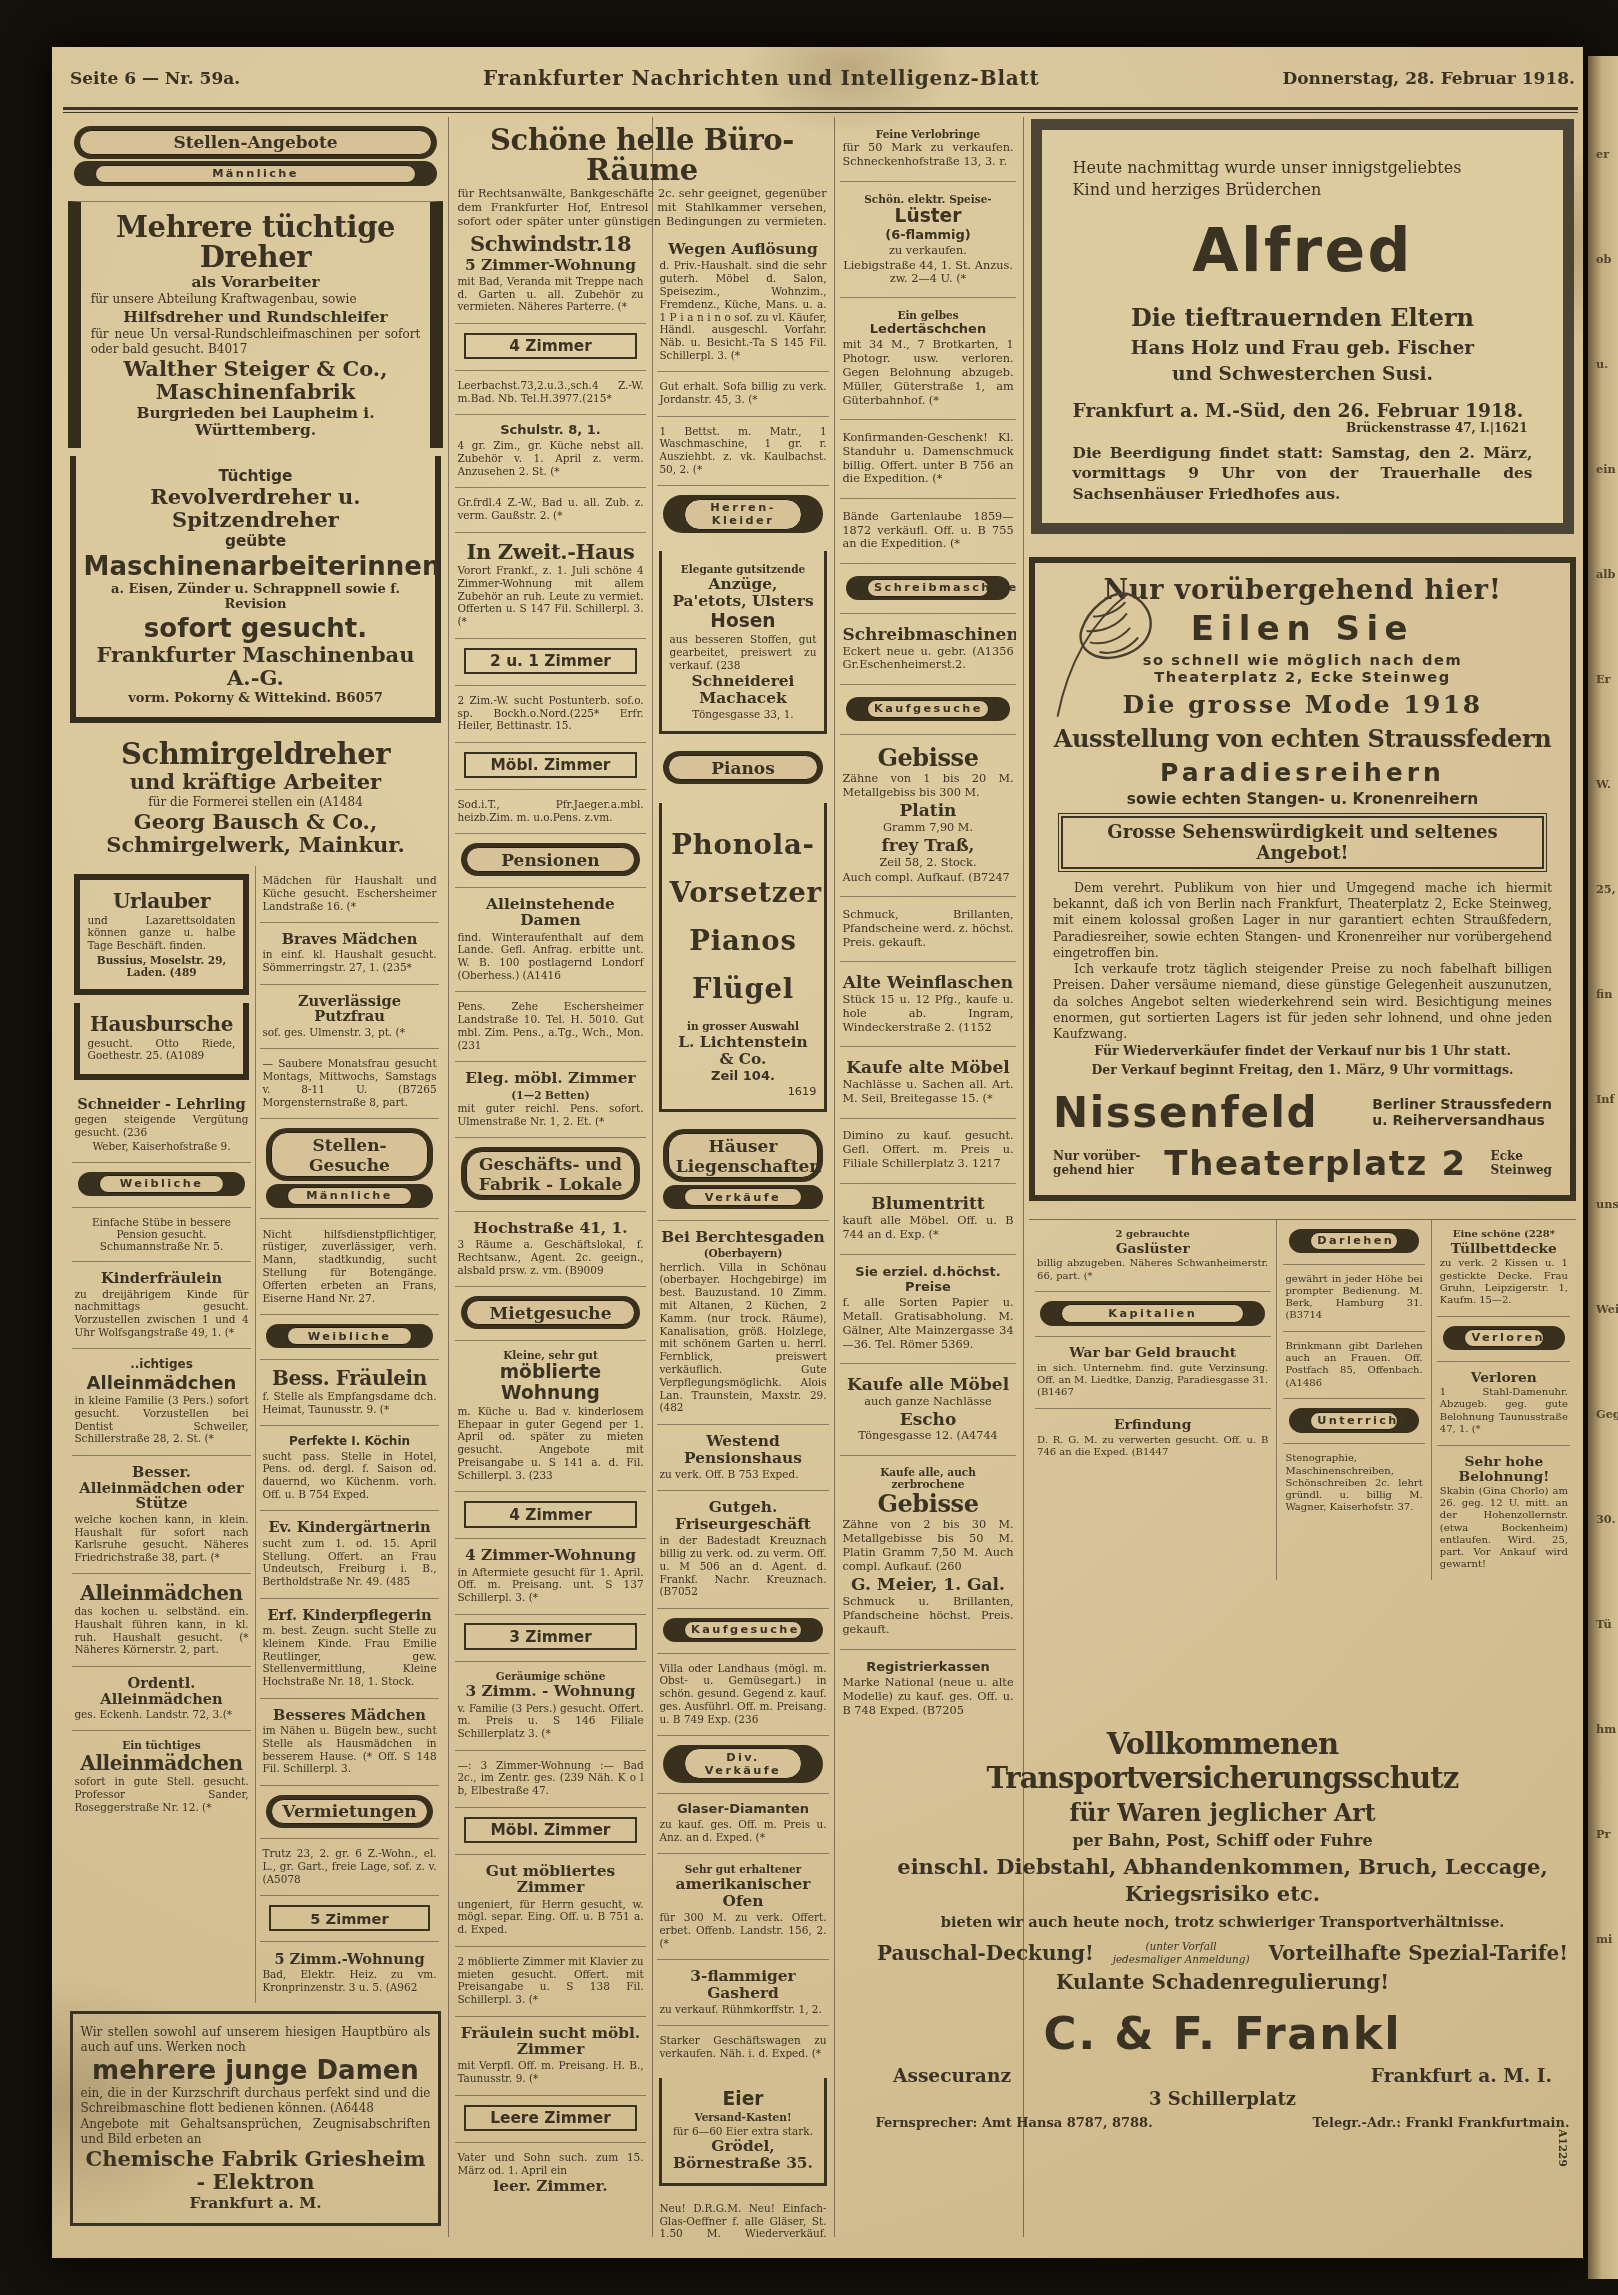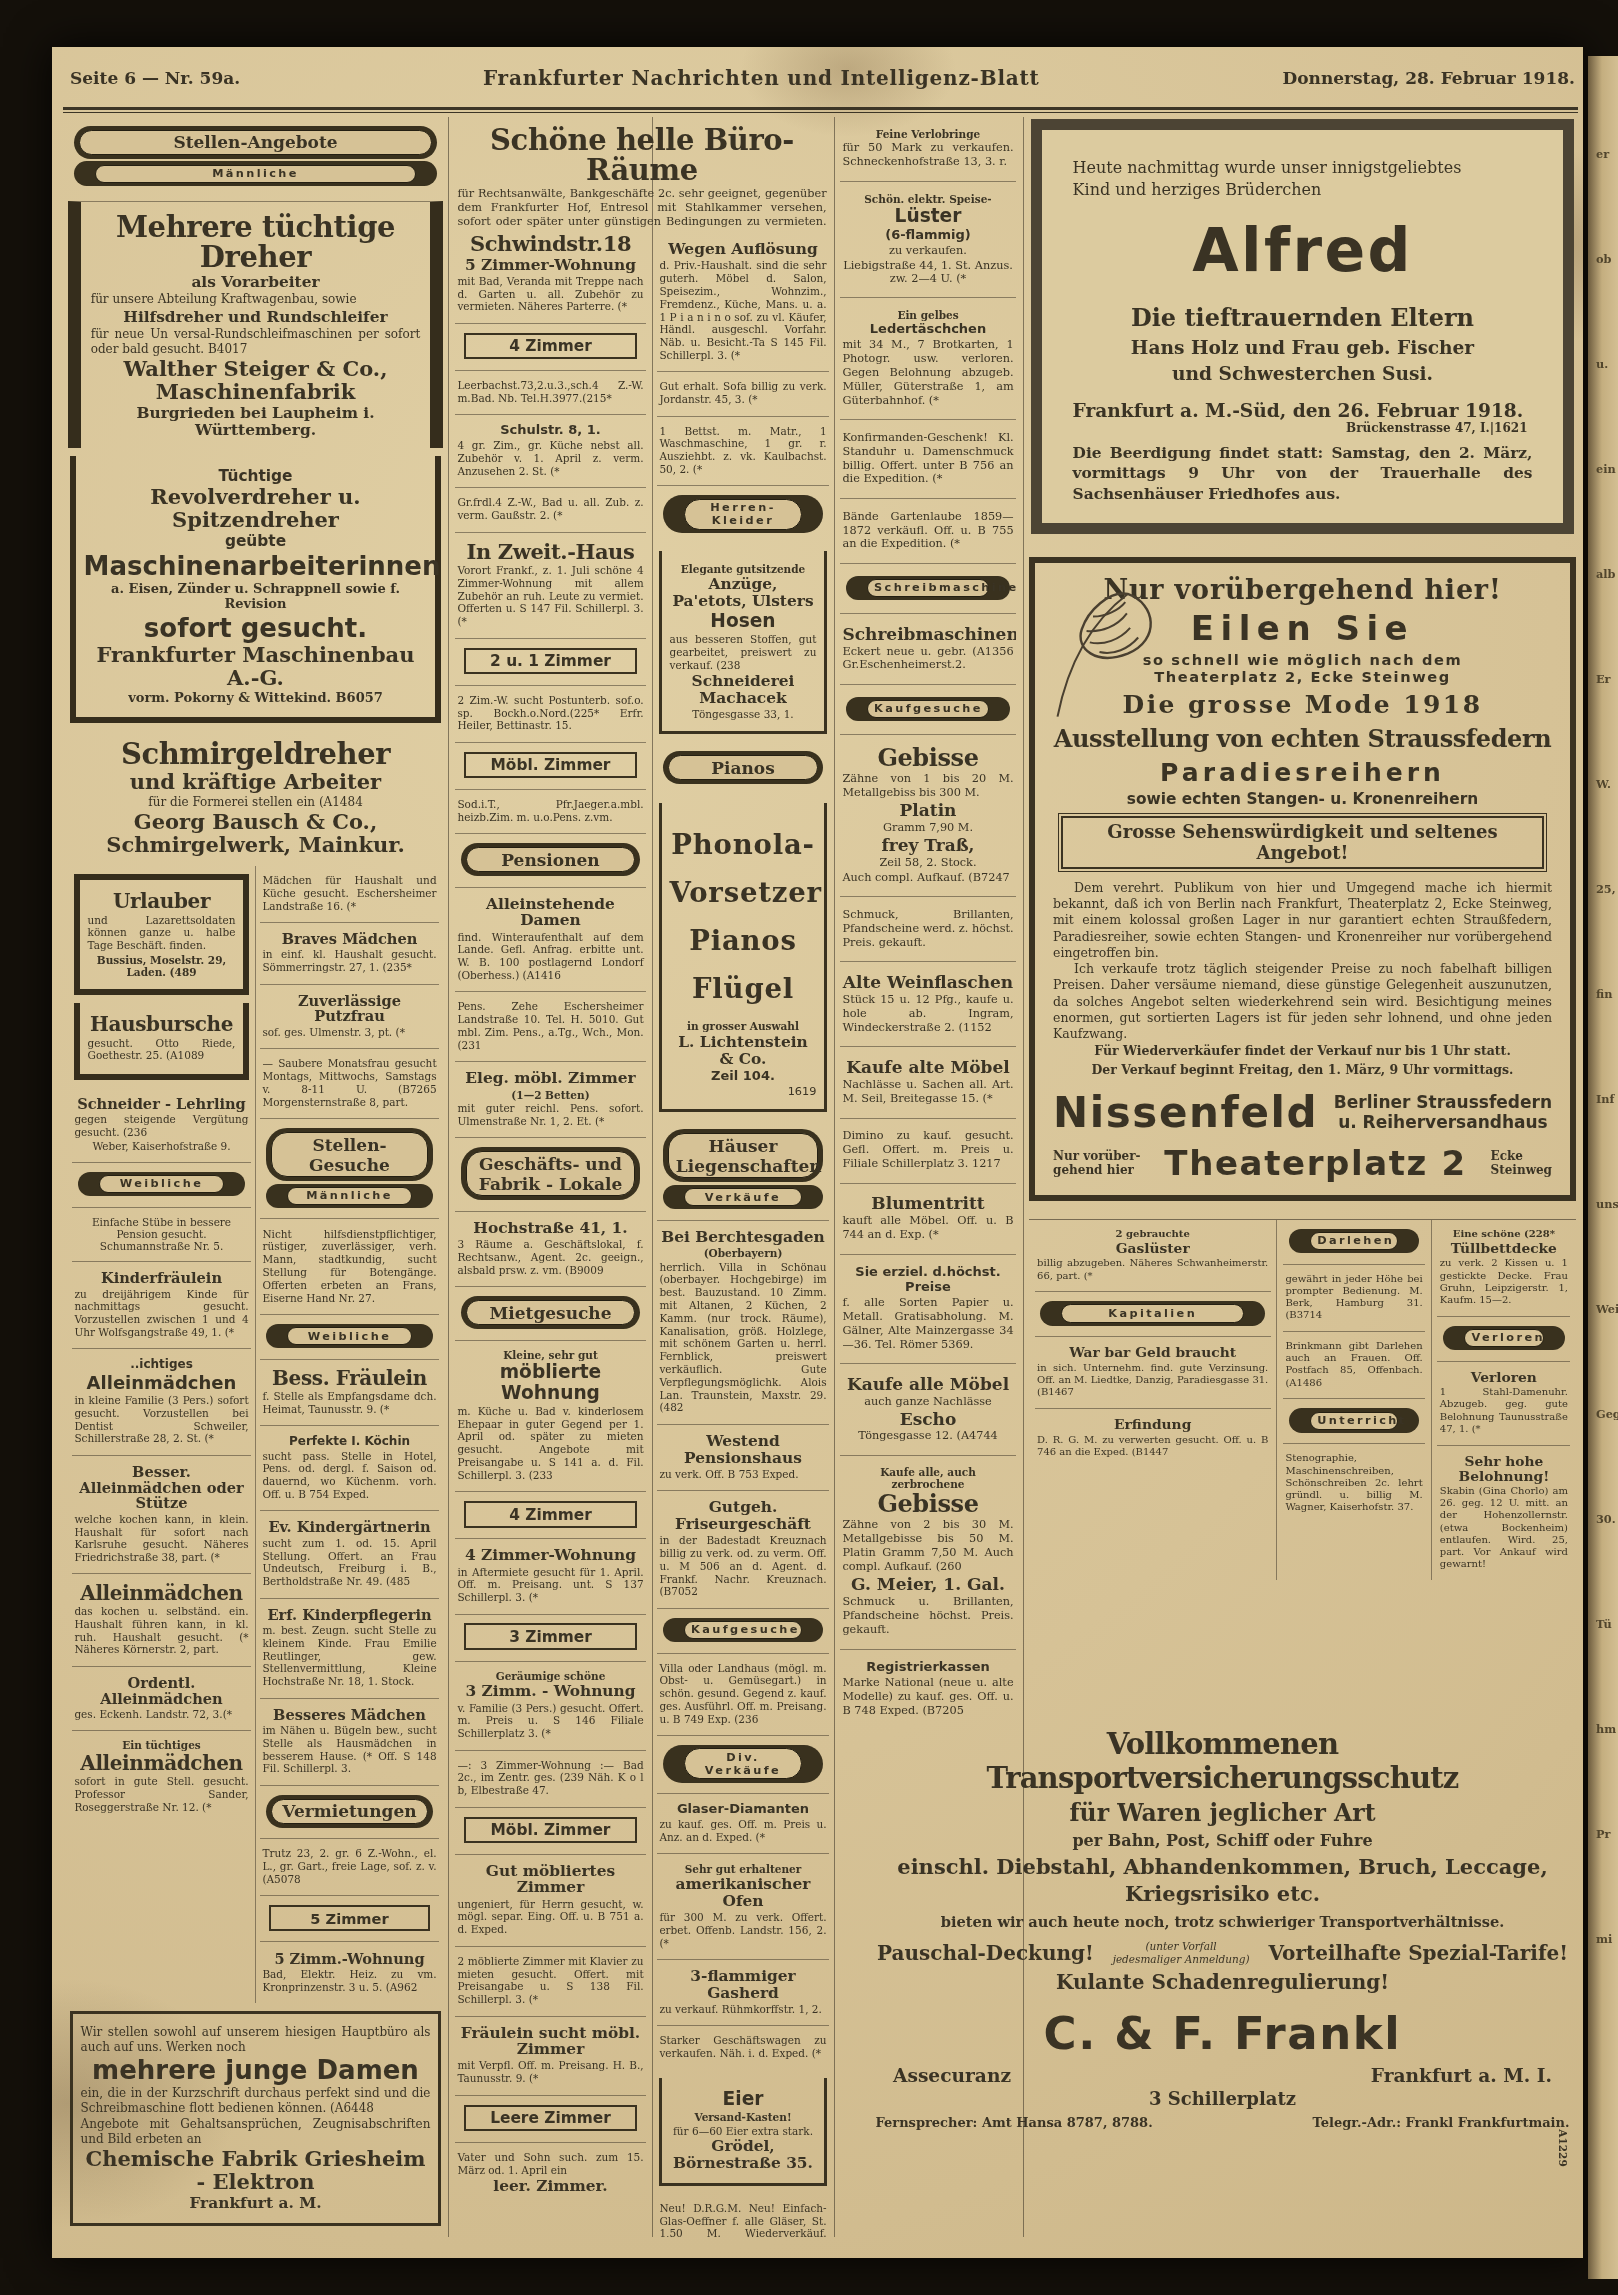--- a/index.html
+++ b/index.html
@@ -79,21 +79,21 @@
   .f5{font-size:25px;font-weight:bold;text-align:center;letter-spacing:2.4px;margin:4.9px 0;}
   .f6{font-size:24px;font-weight:bold;text-align:center;letter-spacing:-0.4px;margin:4.9px 0;}
   .f7{font-family:"DejaVu Sans",sans-serif;font-size:25px;font-weight:bold;text-align:center;letter-spacing:4px;}
   .f8{font-family:"DejaVu Sans",sans-serif;font-size:15.4px;font-weight:bold;text-align:center;margin:3.2px 0 8px;}
   .fbox{border:2.4px solid #3b3322;outline:1.6px solid #3b3322;outline-offset:2.4px;margin:4.9px 8px 11.3px;
         font-size:18px;font-weight:bold;text-align:center;padding:3.2px 4.9px;}
   .fp{font-size:12.5px;text-align:justify;line-height:1.3;text-indent:21px;}
   .fp4{font-size:12.5px;text-align:center;font-weight:bold;line-height:1.5;}
   .fname{display:flex;align-items:center;justify-content:space-between;margin-top:8px;}
   .fname .nm{font-family:"DejaVu Sans",sans-serif;font-size:42px;font-weight:bold;letter-spacing:1.6px;}
-  .fname .nsub{font-family:"DejaVu Sans",sans-serif;font-size:17px;font-weight:bold;text-align:center;line-height:1.2;}
+  .fname .nsub{font-family:"DejaVu Sans",sans-serif;font-size:14px;font-weight:bold;text-align:left;line-height:1.2;}
   .fbottom{display:flex;align-items:center;justify-content:space-between;margin-top:6.5px;}
   .fside{font-size:12px;font-weight:bold;line-height:1.2;}
   .fplace{font-family:"DejaVu Sans",sans-serif;font-size:34px;font-weight:bold;letter-spacing:1.6px;}
   .feather{position:absolute;left:8px;top:8px;}
   .small-row{display:flex;border-top:1.6px solid rgba(55,47,35,.6);}
   .small-col{padding:0 5.7px;--gm:13.8px;--bd:10px;--h3:10px;overflow:hidden;}
   .small-col + .small-col{border-left:1.6px solid rgba(55,47,35,.5);}
   #subA{flex:0 0 236px;} #subB{flex:0 0 142px;} #subC{flex:1;}
   .transport{position:absolute;left:817px;top:1673px;width:707px;height:524px;overflow:hidden;padding-top:6.5px;}
   .t1{font-size:29px;font-weight:bold;text-align:center;letter-spacing:-0.8px;}

